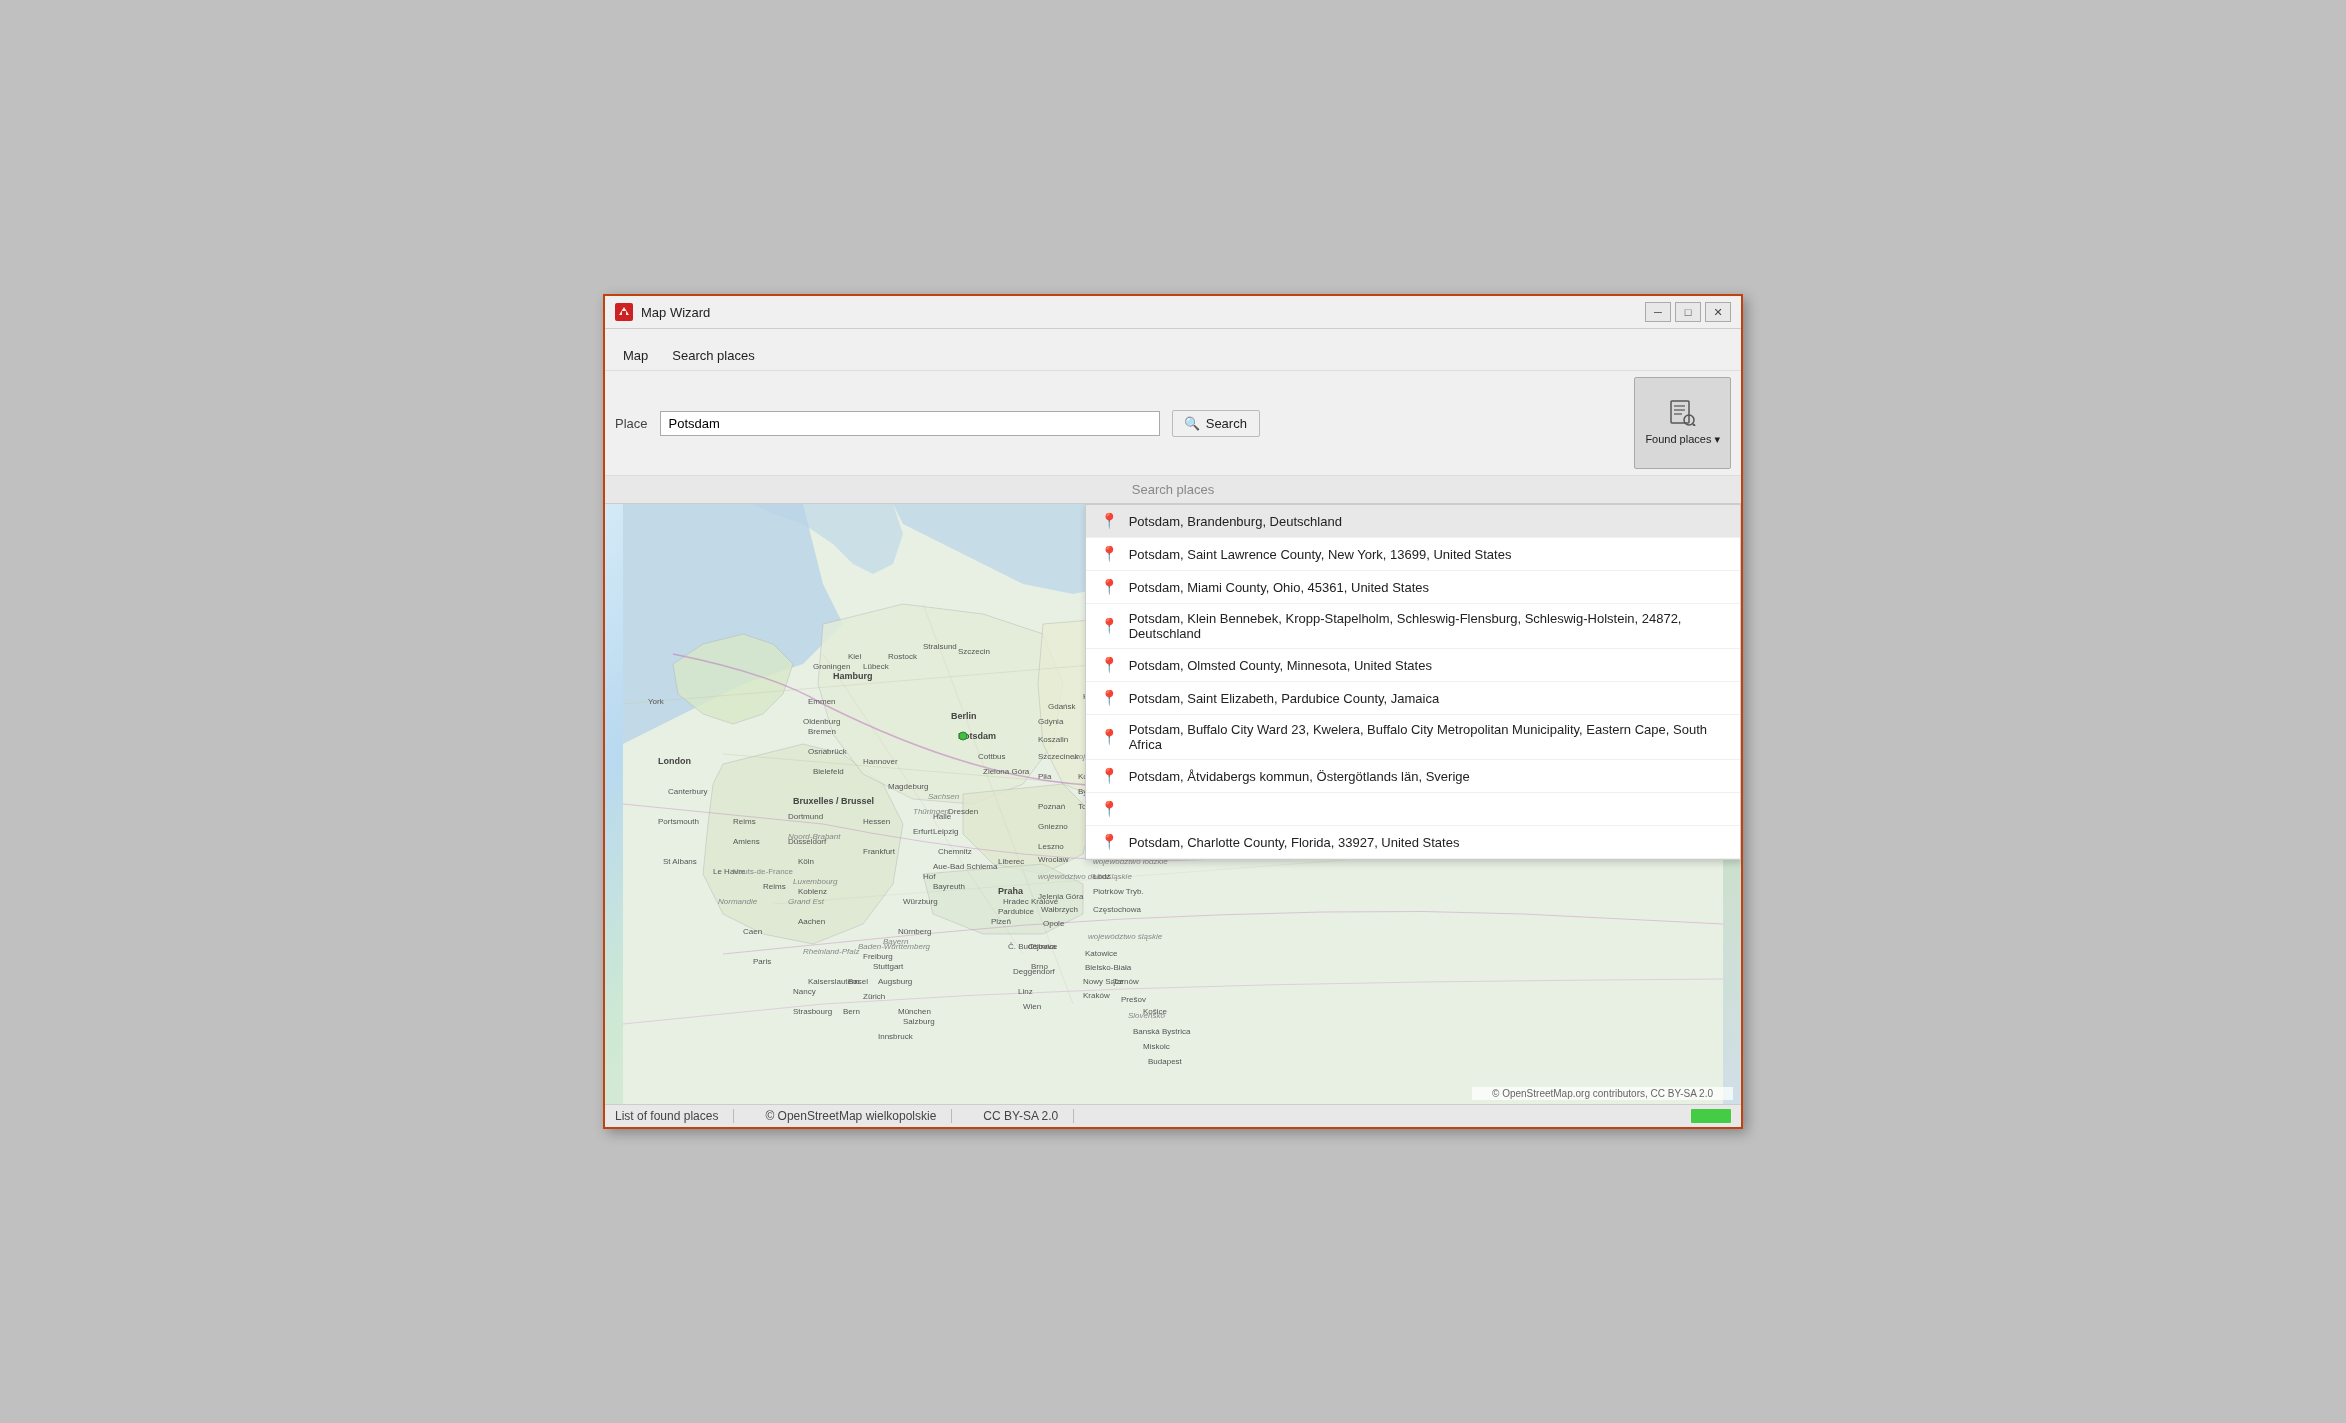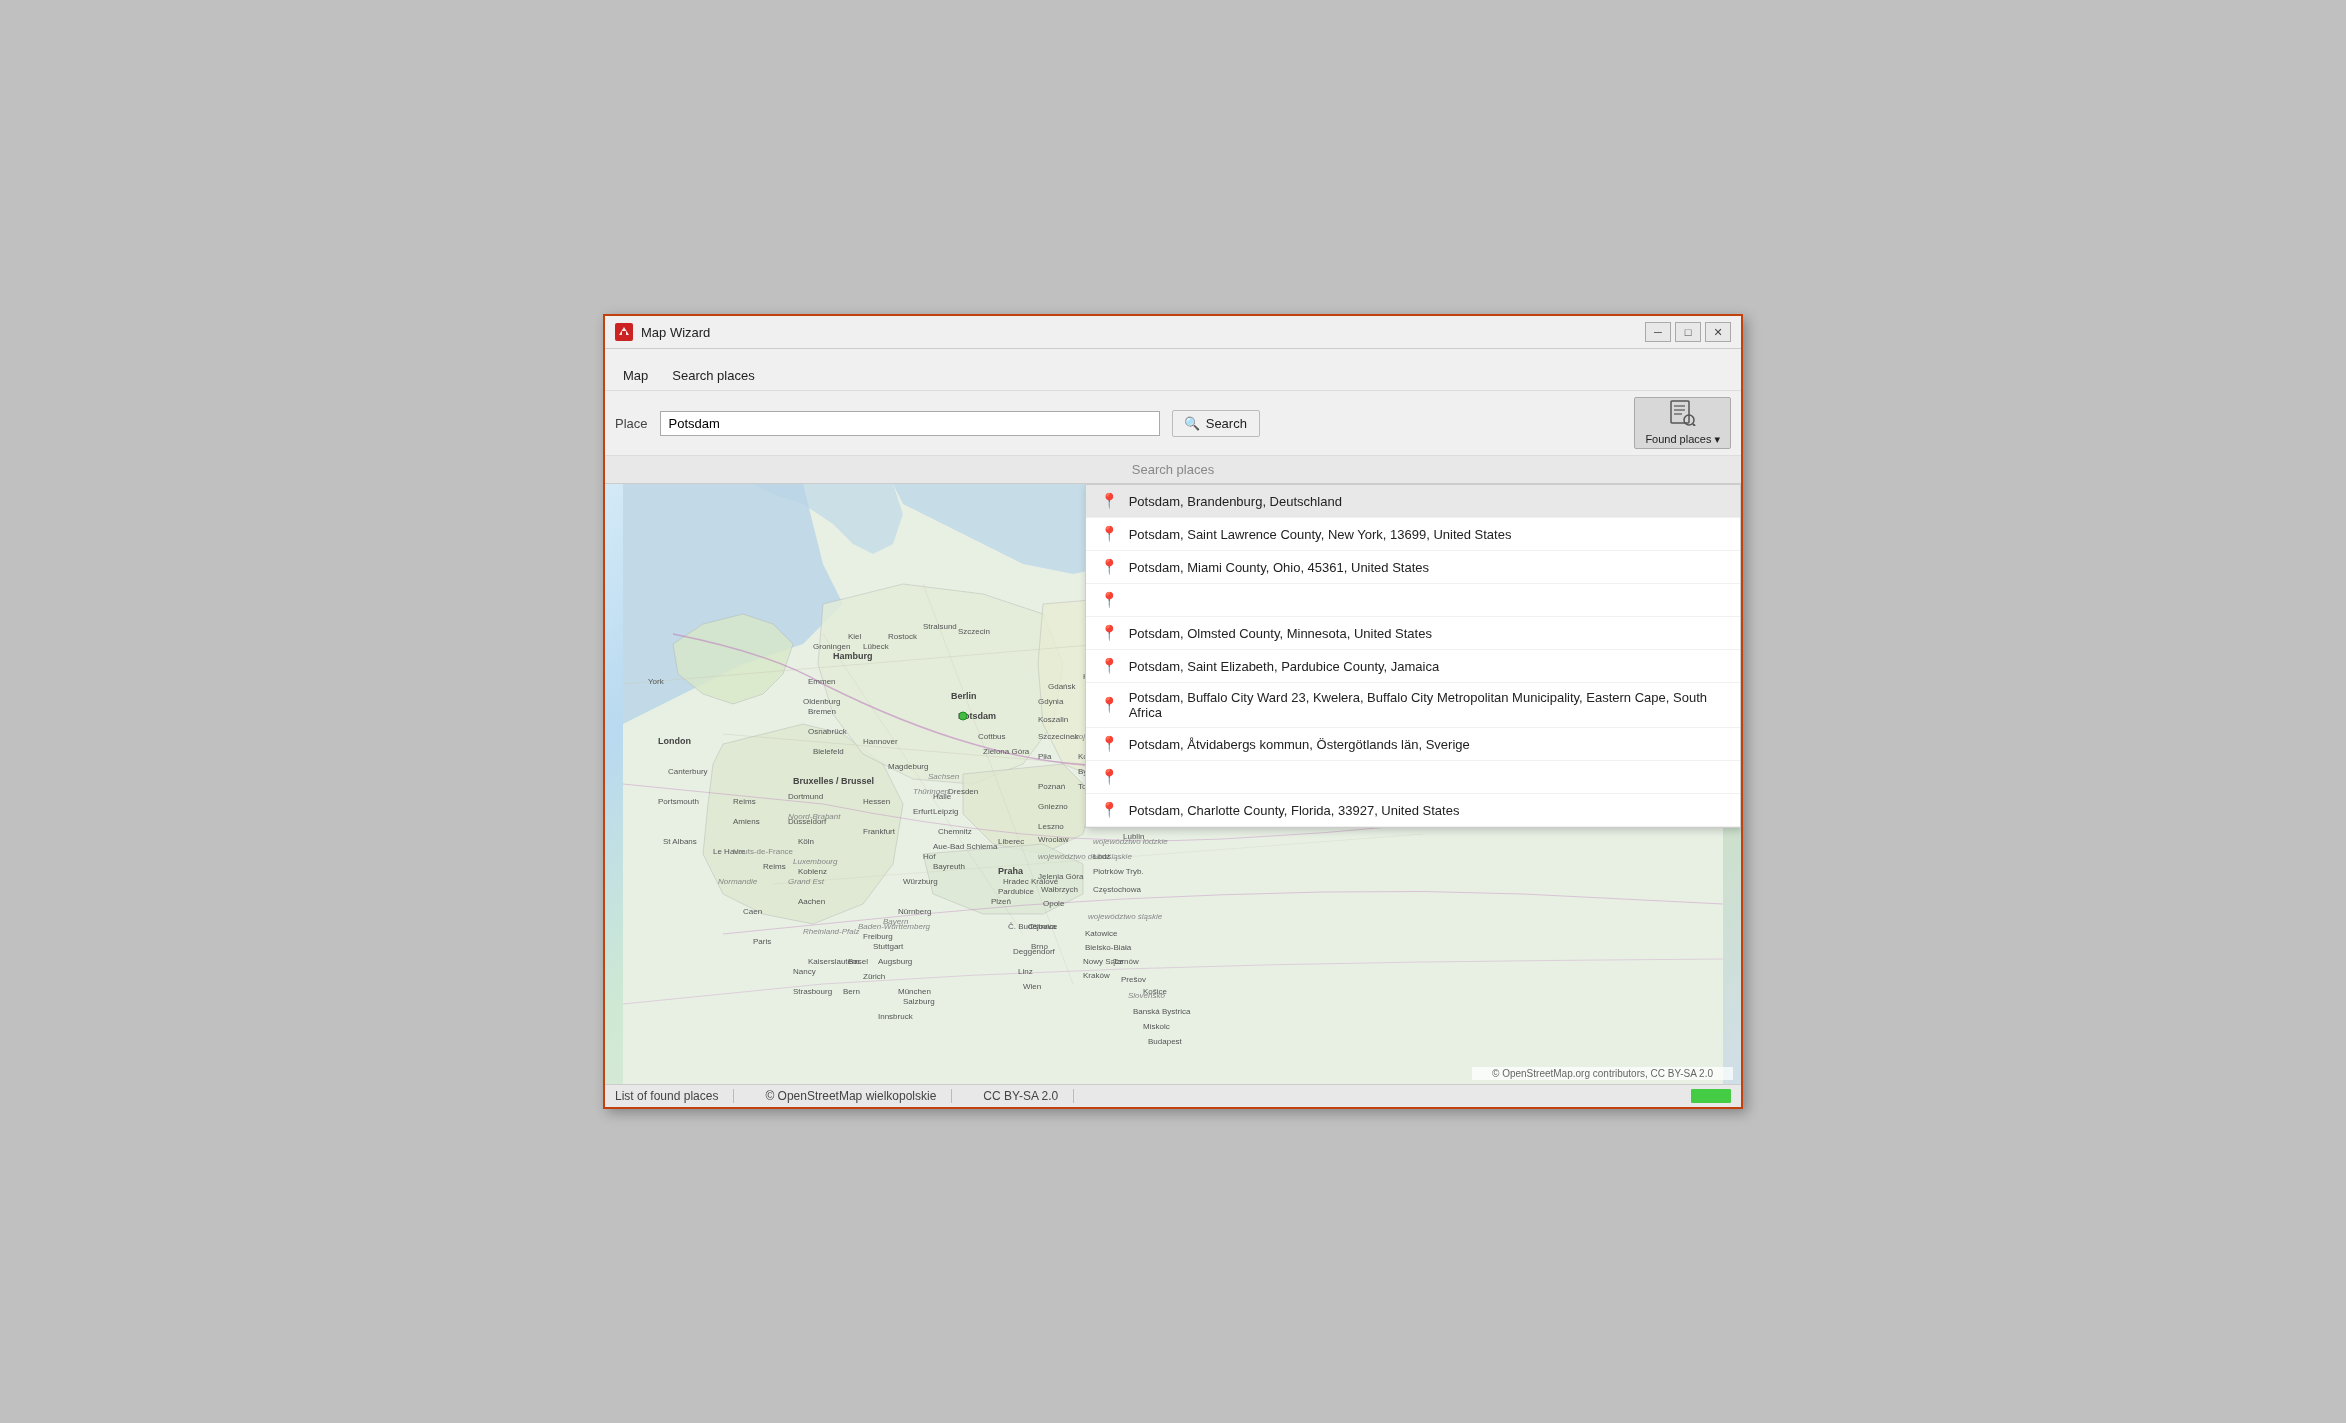--- a/index.html
+++ b/index.html
@@ -108,21 +108,21 @@
       cursor: pointer;
       font-size: 13px;
       color: #222;
       border-radius: 2px;
     }
     .found-places-btn {
       display: flex;
       flex-direction: column;
       align-items: center;
       justify-content: center;
-      padding: 2px 10px;
+      padding: 22px 10px;
       background: #d8d8d8;
       border: 1px solid #aaa;
       cursor: pointer;
       font-size: 12px;
       color: #222;
       min-width: 70px;
       border-radius: 2px;
     }
     .found-places-btn .fp-icon {
       font-size: 20px;
@@ -470,20 +470,21 @@
               <div class="dropdown-item">
                 <span class="pin-icon">📍</span>
                 <span>Potsdam, Saint Lawrence County, New York, 13699, United States</span>
               </div>
               <div class="dropdown-item">
                 <span class="pin-icon">📍</span>
                 <span>Potsdam, Miami County, Ohio, 45361, United States</span>
               </div>
               <div class="dropdown-item">
                 <span class="pin-icon">📍</span>
+                <span>Potsdam, Klein Bennebek, Kropp-Stapelholm, Schleswig-Flensburg, Schleswig-Holstein, 24872, Deutschland</span>
               </div>
               <div class="dropdown-item">
                 <span class="pin-icon">📍</span>
                 <span>Potsdam, Olmsted County, Minnesota, United States</span>
               </div>
               <div class="dropdown-item">
                 <span class="pin-icon">📍</span>
                 <span>Potsdam, Saint Elizabeth, Pardubice County, Jamaica</span>
               </div>
               <div class="dropdown-item">

